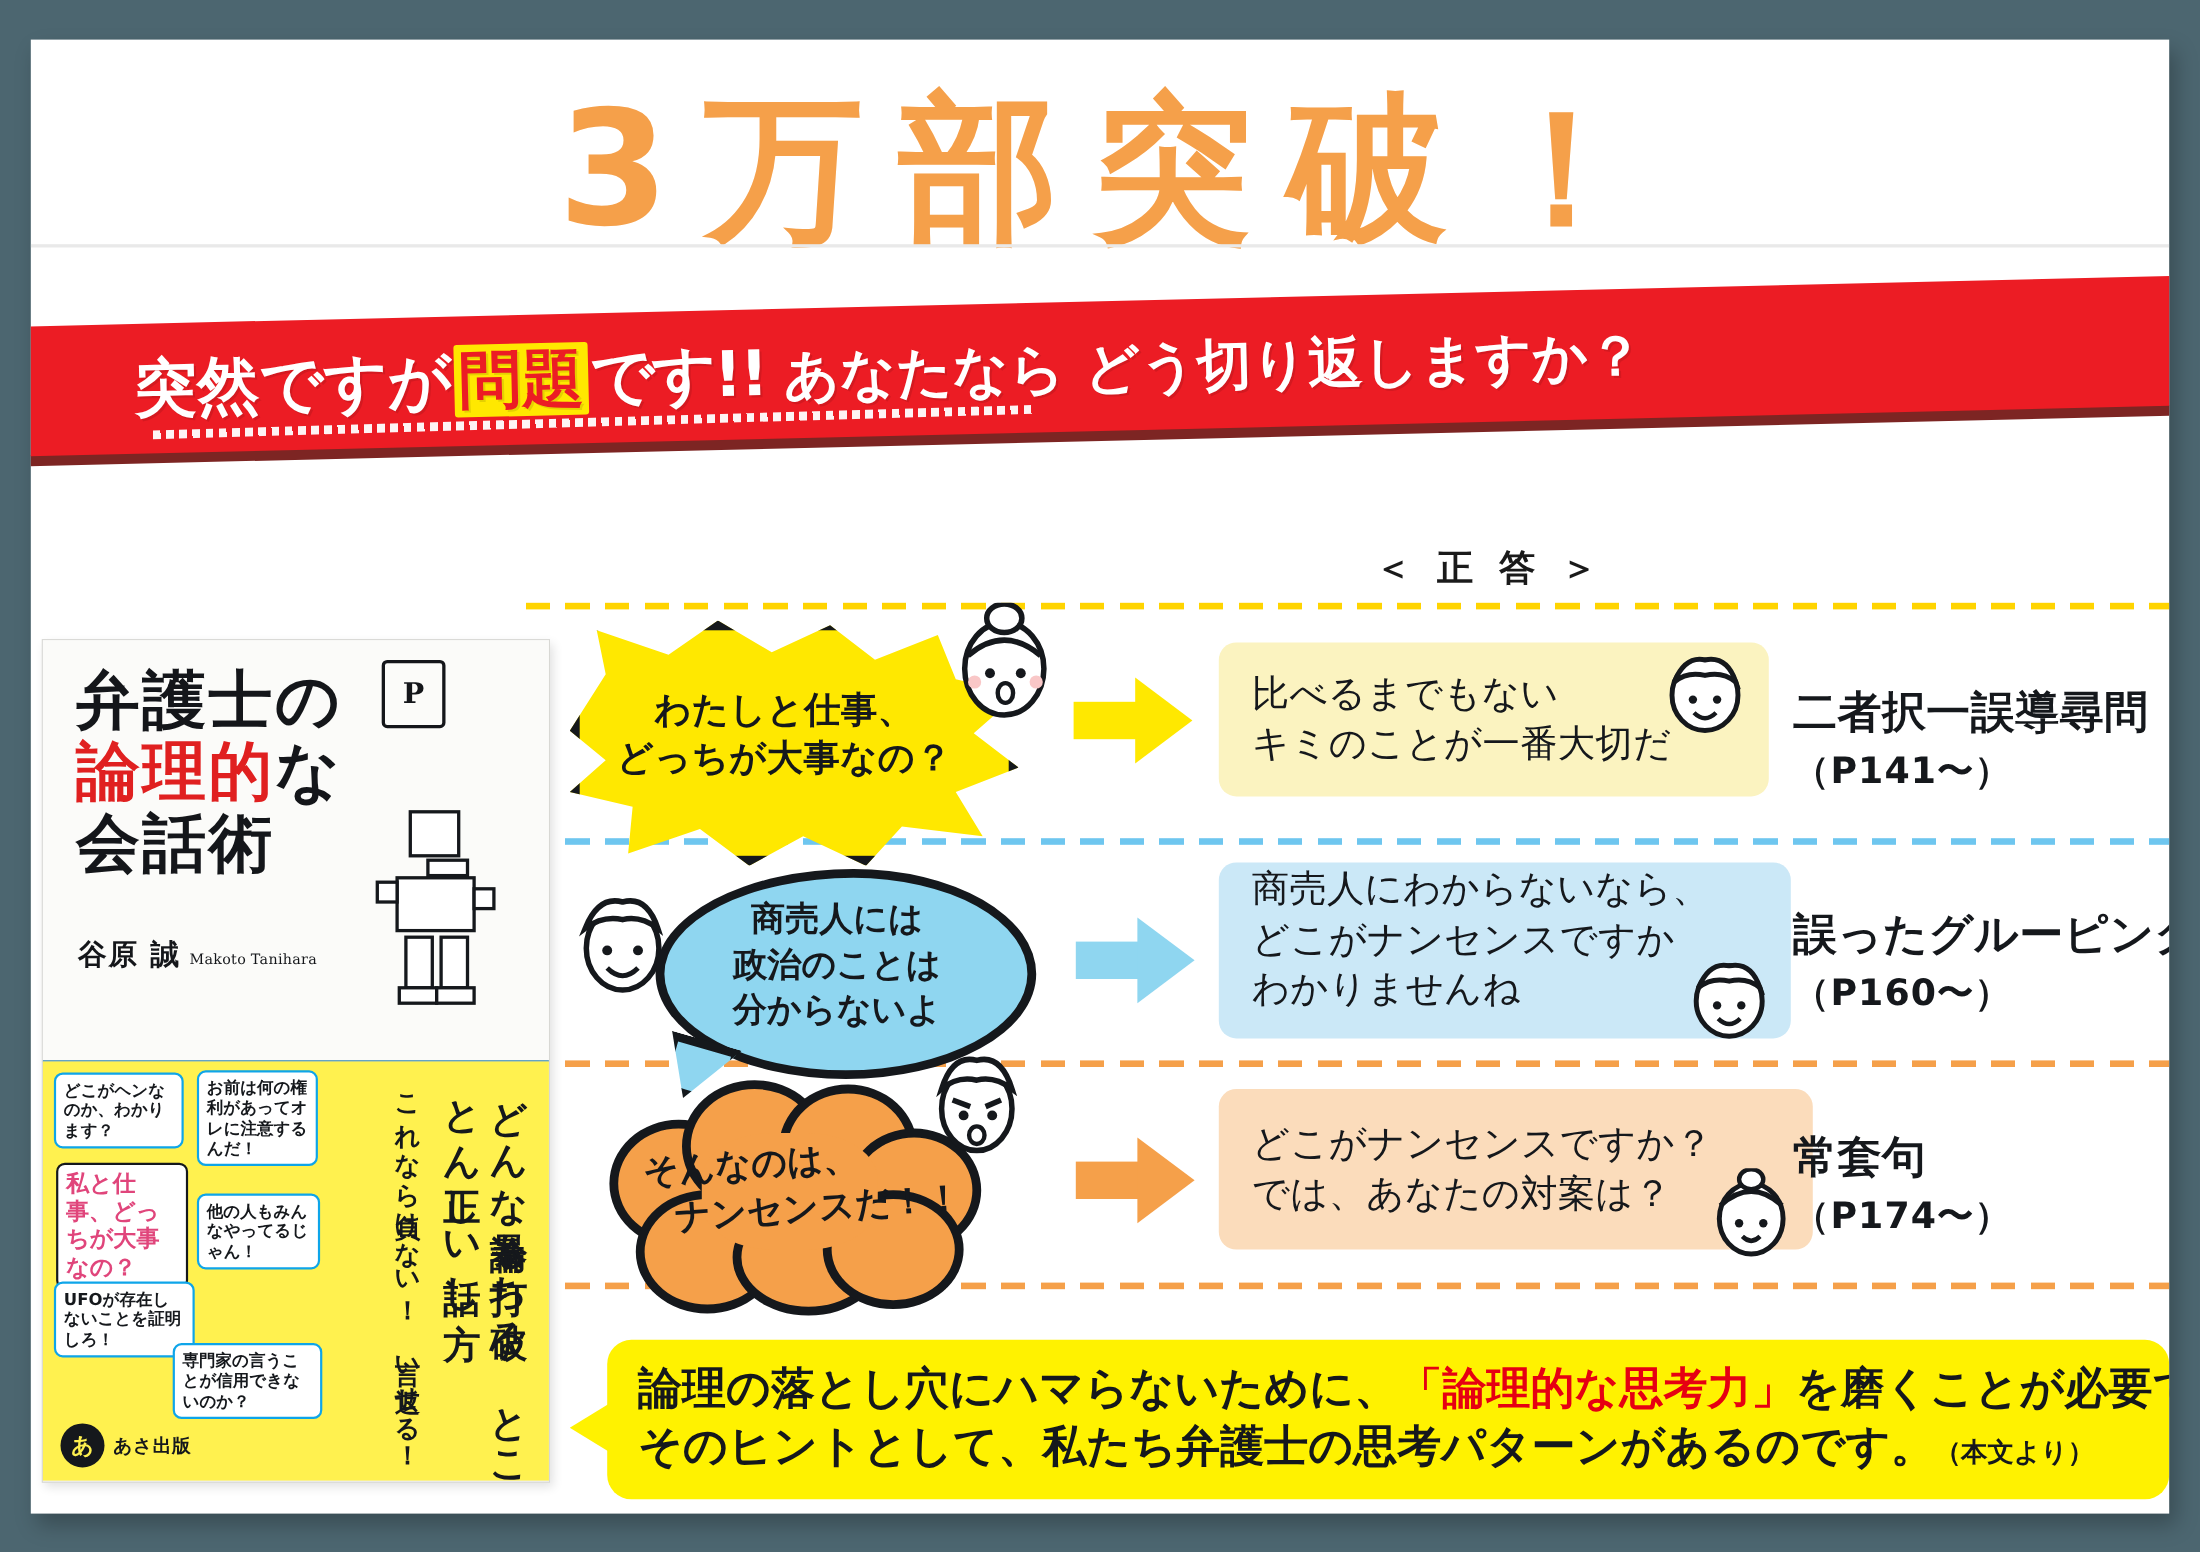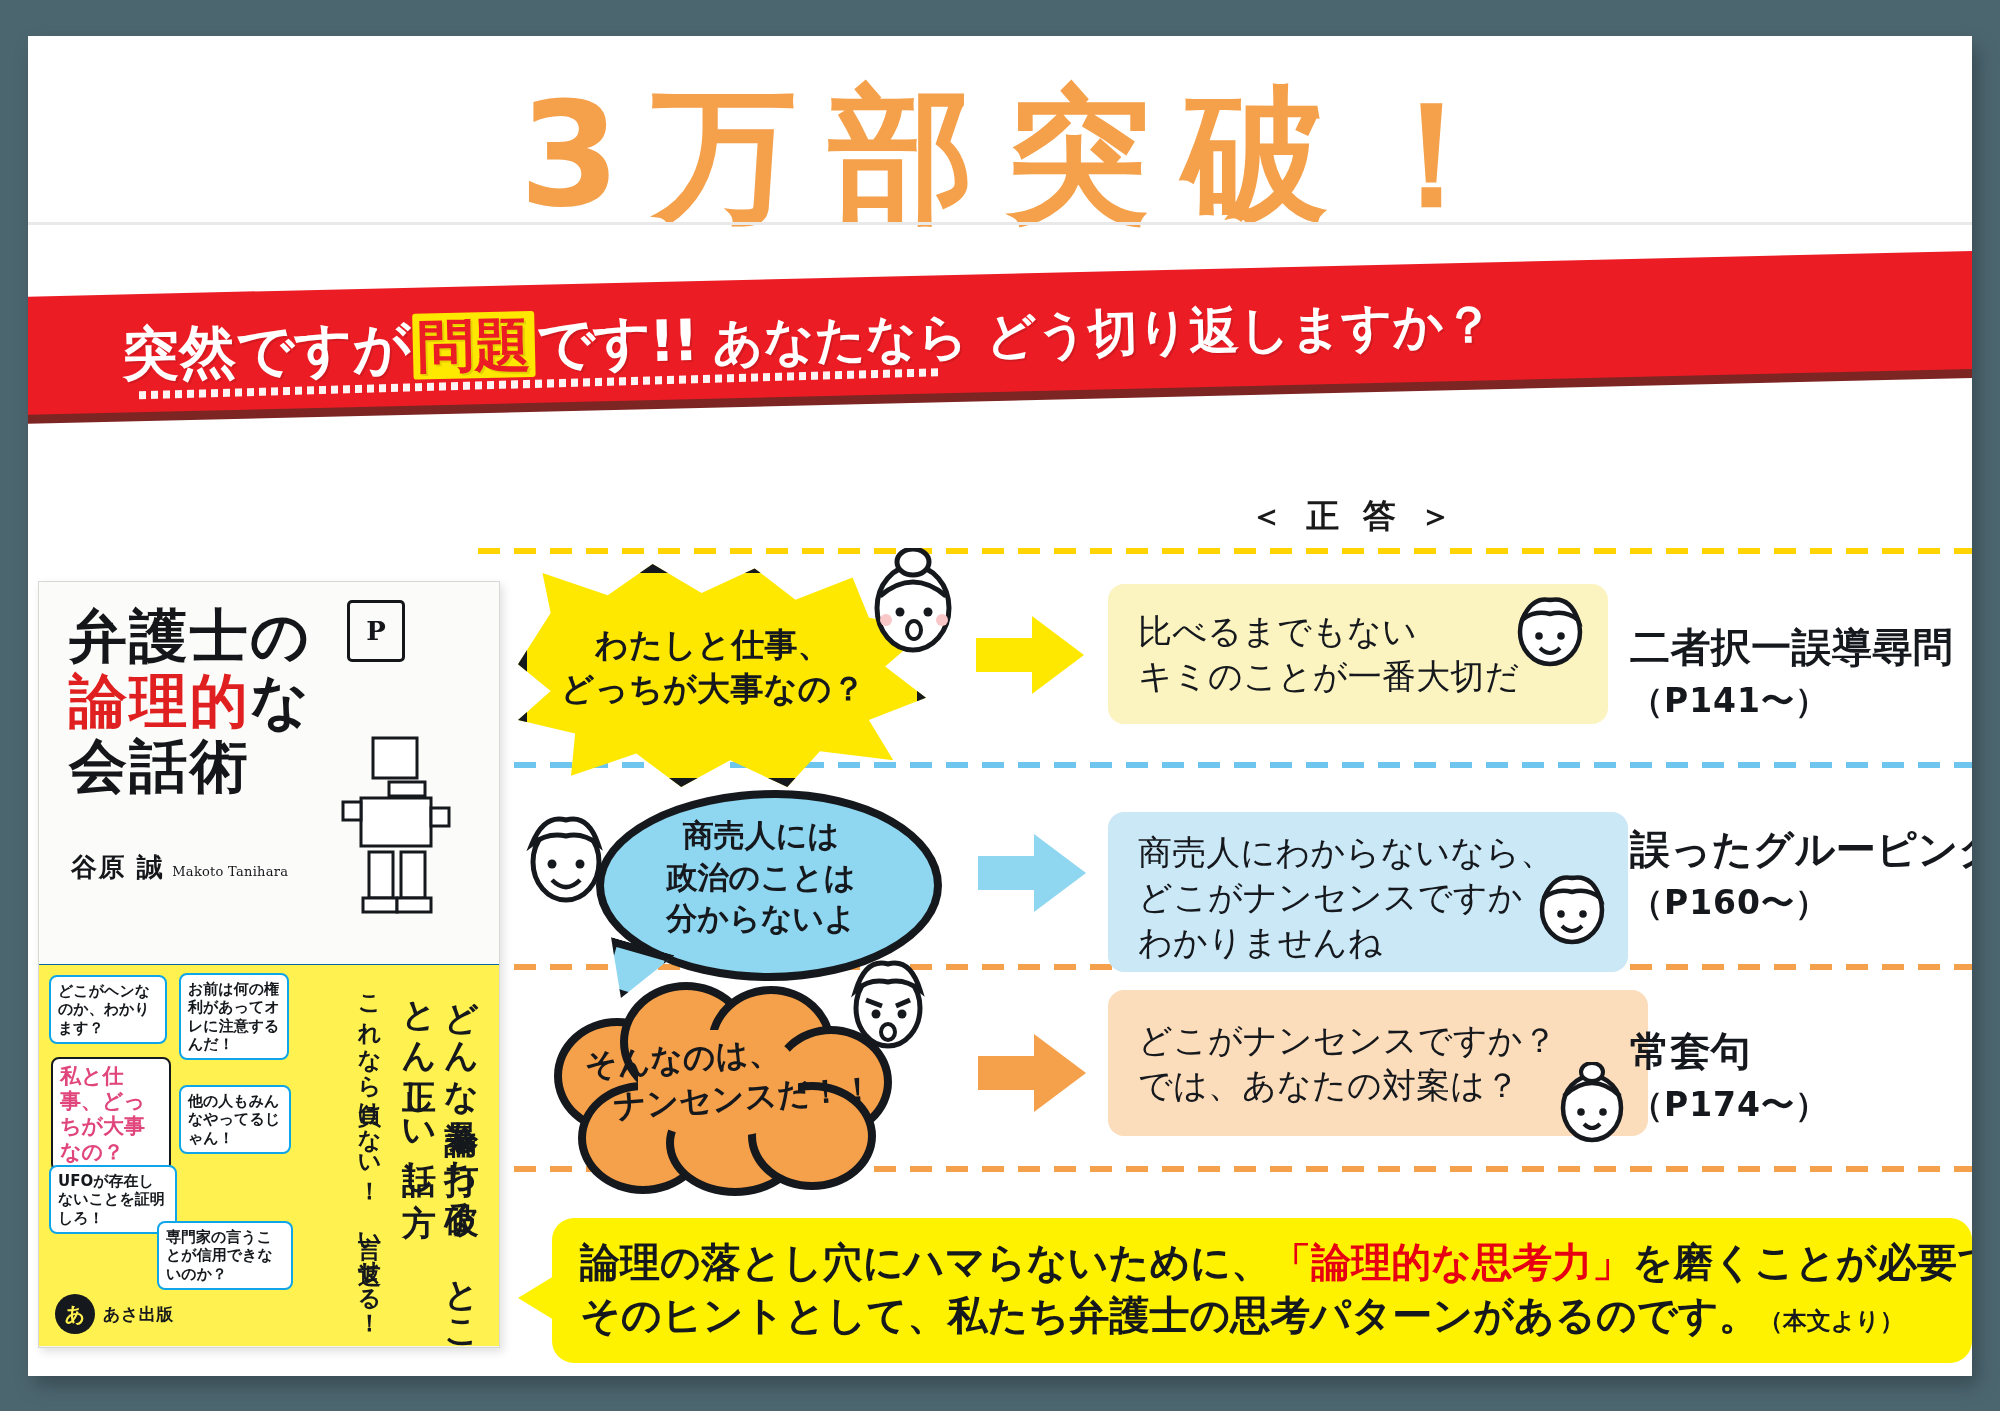--- a/index.html
+++ b/index.html
@@ -11,21 +11,21 @@
   }
   .page{
     position:absolute;left:28px;top:36px;width:1944px;height:1340px;
     background:#ffffff;
     box-shadow:6px 10px 18px rgba(0,0,0,.25);
     overflow:hidden;
   }
   
   .headline-wrap{
     position:absolute;left:0;top:0;width:1944px;height:236px;
-    display:flex;align-items:center;justify-content:center;padding-left:12px;
+    display:flex;align-items:center;justify-content:center;
   }
   .headline{
     color:#f5a04a;
     font-size:145px;line-height:1;
     font-weight:700;
     letter-spacing:.22em;
     text-indent:.22em;
     white-space:nowrap;
     font-family:"DejaVu Sans","Liberation Sans",sans-serif;
   }
@@ -363,21 +363,21 @@
       <div class="oval-txt">
         <span>商売人には</span>
         <span>政治のことは</span>
         <span>分からないよ</span>
       </div>
     </div>
     <div class="arrow" style="left:500px;top:798px;">
       <i style="background:#8fd6f0;"></i>
         <b style="border-left:52px solid #8fd6f0;"></b>
     </div>
-    <div class="abox" style="left:630px;top:748px;width:520px;height:160px;background:#cbe8f7;align-items:flex-start;padding-top:18px;margin-top:28px;">
+    <div class="abox" style="left:630px;top:748px;width:520px;height:160px;background:#cbe8f7;align-items:flex-end;padding-top:18px;">
       <div>
         <p>商売人にわからないなら、</p>
         <p>どこがナンセンスですか</p>
         <p>わかりませんね</p>
       </div>
     </div>
     <svg class="face" style="left:1052px;top:830px;width:84px;height:80px;" viewBox="0 0 84 80">
       <ellipse cx="42" cy="44" rx="30" ry="32" fill="#fff" stroke="#15181c" stroke-width="4.5"></ellipse>
       <path d="M14 32 Q24 8 42 12 Q62 8 70 32 Q58 22 42 26 Q26 22 14 32Z" fill="#fff" stroke="#15181c" stroke-width="4.5"></path>
       <circle cx="31" cy="48" r="3.8" fill="#15181c"></circle>

